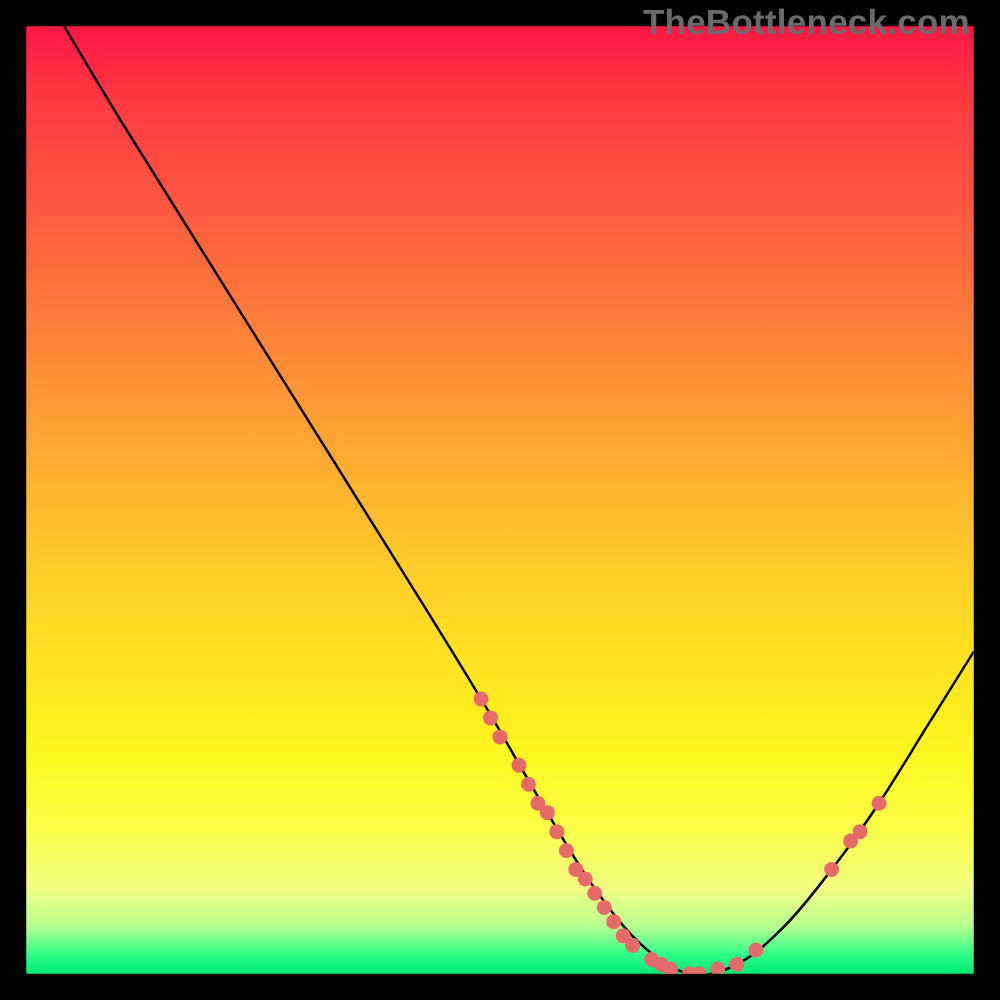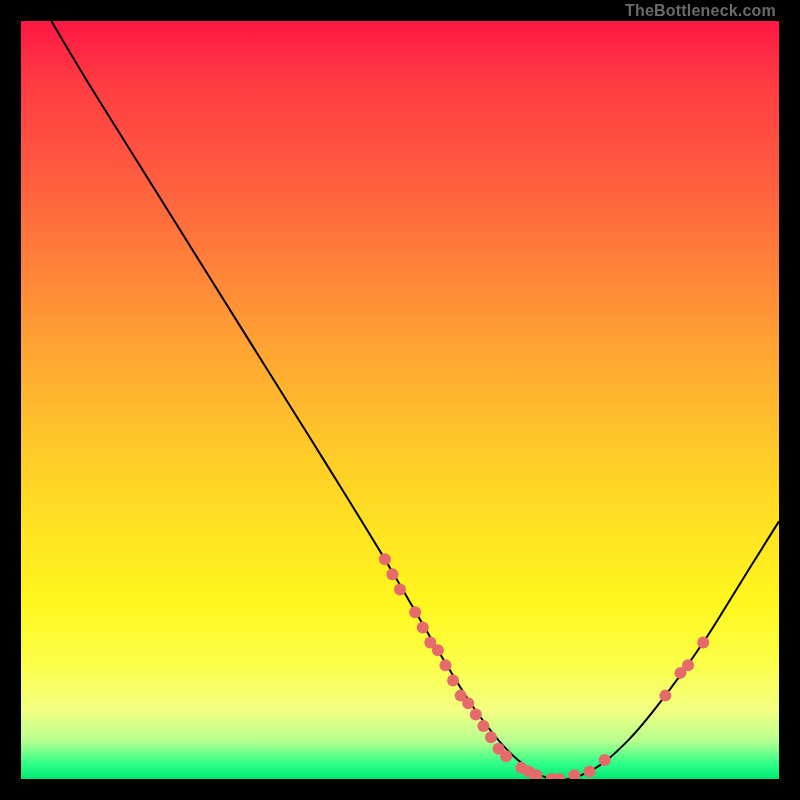--- a/index.html
+++ b/index.html
@@ -41,21 +41,21 @@
       #b6ff8f 95%,
       #2eff87 98%,
       #00e872 100%
     );
   }
   .watermark {
     position: absolute;
     top: 2px;
     right: 24px;
     color: #6a6a6a;
-    font-size: 16px;
+    font-size: 28px;
     font-weight: 600;
     letter-spacing: 0.2px;
     user-select: none;
     margin-left: 27px;
   }
   svg.curve {
     position: absolute;
     left: 0;
     top: 0;
     pointer-events: none;

